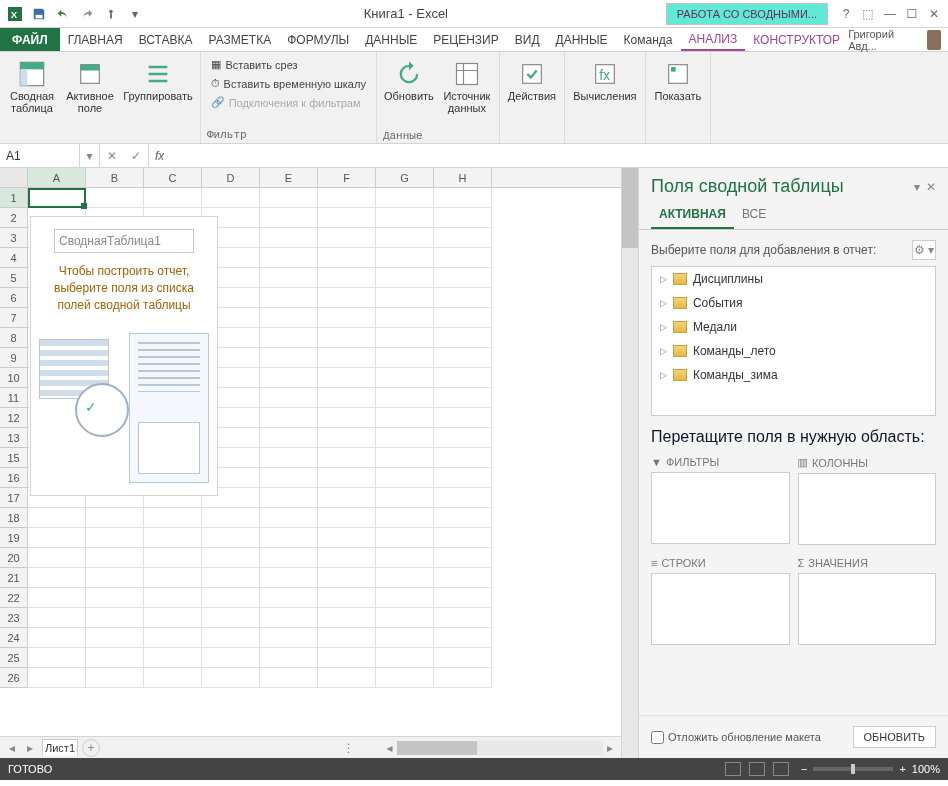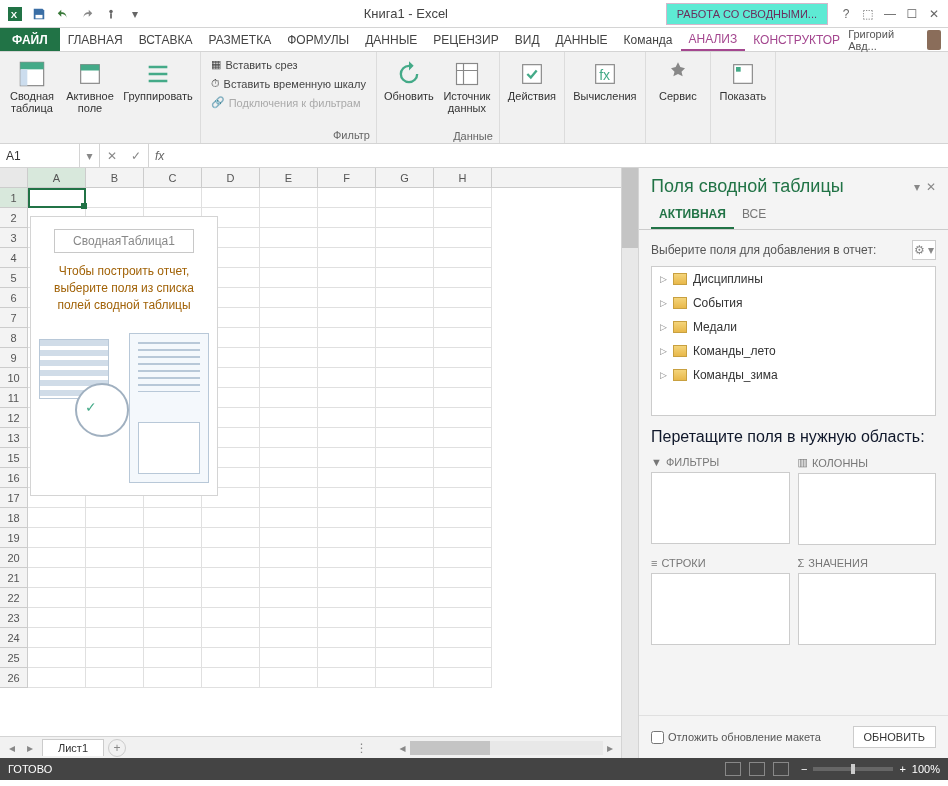--- a/index.html
+++ b/index.html
@@ -22,21 +22,21 @@
 .rtab.active { border-bottom: 2px solid #a4478f; color: #a4478f; }
 .rtab.ctx { color: #a4478f; }
 .user-area { margin-left: auto; display: flex; align-items: center; gap: 22px; padding-right: 6px; font-size: 11px; color: #555; }
 .avatar { width: 20px; height: 20px; border-radius: 2px; background: #8a6d5a; }
 .smiley { width: 20px; height: 20px; border-radius: 50%; background: #ffd24d; display:flex; align-items:center; justify-content:center; }
 
 
 .ribbon { height: 92px; background: #f1f1f1; border-bottom: 1px solid #d4d4d4; display: flex; }
 .rgroup { border-right: 1px solid #dcdcdc; padding: 4px 6px 2px 6px; display: flex; flex-direction: column; }
 .rgroup-body { flex: 1; display: flex; align-items: flex-start; gap: 6px; }
-.rgroup-label { text-align: right; font-size: 11px; color: #666; margin-top: 12px; }
+.rgroup-label { text-align: left; font-size: 11px; color: #666; margin-top: 12px; font-family: Liberation Mono, monospace; }
 .big-btn { width: 52px; display: flex; flex-direction: column; align-items: center; gap: 2px; padding: 4px 2px; cursor: pointer; }
 .big-btn .icon { width: 28px; height: 28px; display:flex; align-items:center; justify-content:center; }
 .big-btn .lbl { font-size: 11px; text-align: center; line-height: 1.1; }
 .small-btn { display: flex; align-items: center; gap: 4px; padding: 2px 4px; font-size: 11px; color: #444; cursor: pointer; }
 .small-btn.disabled { color: #aaa; }
 .small-col { display: flex; flex-direction: column; gap: 2px; }
 
 
 .formula-bar { height: 24px; border-bottom: 1px solid #d4d4d4; display: flex; align-items: stretch; background: #fff; }
 .name-box { width: 80px; border-right: 1px solid #d4d4d4; padding: 0 6px; display: flex; align-items: center; font-size: 12px; }
@@ -57,35 +57,35 @@
 .grid-body { flex: 1; overflow: hidden; position: relative; }
 .row { display: flex; height: 20px; }
 .row-h { width: 28px; border-right: 1px solid #ccc; border-bottom: 1px solid #ccc; background: #f3f3f3; text-align: center; font-size: 11px; color: #555; line-height: 20px; }
 .row-h.sel { background: #d8e8dc; }
 .cell { width: 58px; border-right: 1px solid #e0e0e0; border-bottom: 1px solid #e0e0e0; }
 .active-cell { position: absolute; border: 2px solid #217346; left: 28px; top: 0; width: 58px; height: 20px; pointer-events: none; }
 .active-cell::after { content:''; position:absolute; right:-3px; bottom:-3px; width:6px; height:6px; background:#217346; }
 
 
 .pivot-ph { position: absolute; left: 30px; top: 28px; width: 188px; background: #fff; border: 1px solid #d4d4d4; padding-bottom: 12px; }
-.pivot-ph-title { margin: 12px auto 10px auto; width: 140px; text-align: center; border: 1px solid #c8c8c8; padding: 4px; color: #888; font-size: 12px; }
+.pivot-ph-title { margin: 12px auto 10px auto; width: 140px; border: 1px solid #c8c8c8; padding: 4px; color: #888; font-size: 12px; }
 .pivot-ph-text { text-align: center; font-size: 12px; color: #a16207; padding: 0 10px; line-height: 1.4; }
 .pivot-ph-img { margin: 20px auto 0 auto; width: 170px; height: 150px; position: relative; }
 .ph-table { position:absolute; left:0; top:6px; width:70px; height:60px; background: repeating-linear-gradient(#d0dce8, #d0dce8 6px, #fff 6px, #fff 10px); border:1px solid #b8c8d8; }
 .ph-panel { position:absolute; right:0; top:0; width:80px; height:150px; border:1px solid #b8c8d8; background:#f4f8fc; }
 .ph-panel::before { content:''; position:absolute; top:8px; left:8px; right:8px; height:50px; background: repeating-linear-gradient(#b8c8d8, #b8c8d8 2px, transparent 2px, transparent 7px); }
 .ph-panel::after { content:''; position:absolute; bottom:8px; left:8px; right:8px; height:50px; background:#fff; border:1px solid #b8c8d8; }
 .ph-lens { position:absolute; left:36px; top:50px; width:54px; height:54px; border:2px solid #a0b0c0; border-radius:50%; background:#fff; }
 .ph-lens::before { content:'✓'; color:#4a8; position:absolute; left:8px; top:14px; font-size:14px; }
 
 
 .sheet-tabs { height: 22px; background: #f1f1f1; border-top: 1px solid #d4d4d4; display: flex; align-items: center; padding: 0 4px; gap: 4px; }
 .sheet-nav { display:flex; gap:2px; }
 .sheet-nav-btn { width:16px; text-align:center; color:#888; cursor:pointer; }
-.sheet-tab { background:#fff; border:1px solid #ccc; border-bottom:none; padding:2px 15px; font-size:11px; cursor:pointer; }
+.sheet-tab { background:#fff; border:1px solid #ccc; border-bottom:none; padding:2px 2px; font-size:11px; cursor:pointer; }
 .add-sheet { width:18px; height:18px; border:1px solid #ccc; border-radius:50%; text-align:center; line-height:16px; color:#888; cursor:pointer; }
 .hscroll { flex:1; height:14px; margin-left:20px; display:flex; align-items:center; }
 .hscroll-track { flex:1; height:14px; background:#e8e8e8; position:relative; }
 .hscroll-thumb { position:absolute; left:0; width:80px; height:14px; background:#c4c4c4; }
 
 
 .statusbar { height: 22px; background: #444; color: #fff; display: flex; align-items: center; padding: 0 8px; font-size: 11px; }
 .status-left { flex: 1; }
 .view-btns { display:flex; gap:8px; margin-right:12px; }
 .view-btn { width:16px; height:14px; border:1px solid #888; }
@@ -285,32 +285,20 @@
           </div>
         <div class="lbl">Вычисления</div>
       </div>
     </div>
   </div>
   <div class="rgroup">
     <div class="rgroup-body">
       <div class="big-btn">
         <div class="icon">
             <svg viewBox="0 0 24 24">
-              <path d="M12 2l2 4 4 1-3 3 1 4-4-2-4 2 1-4-3-3 4-1z" fill="#888"></path>
-            </svg>
-          </div>
-        <div class="lbl">Сервис</div>
-      </div>
-    </div>
-  </div>
-  <div class="rgroup">
-    <div class="rgroup-body">
-      <div class="big-btn">
-        <div class="icon">
-            <svg viewBox="0 0 24 24">
               <rect x="4" y="4" width="16" height="16" fill="#fff" stroke="#888"></rect>
               <rect x="6" y="6" width="4" height="4" fill="#4a8"></rect>
             </svg>
           </div>
         <div class="lbl">Показать</div>
       </div>
     </div>
   </div>
 </div>
 

